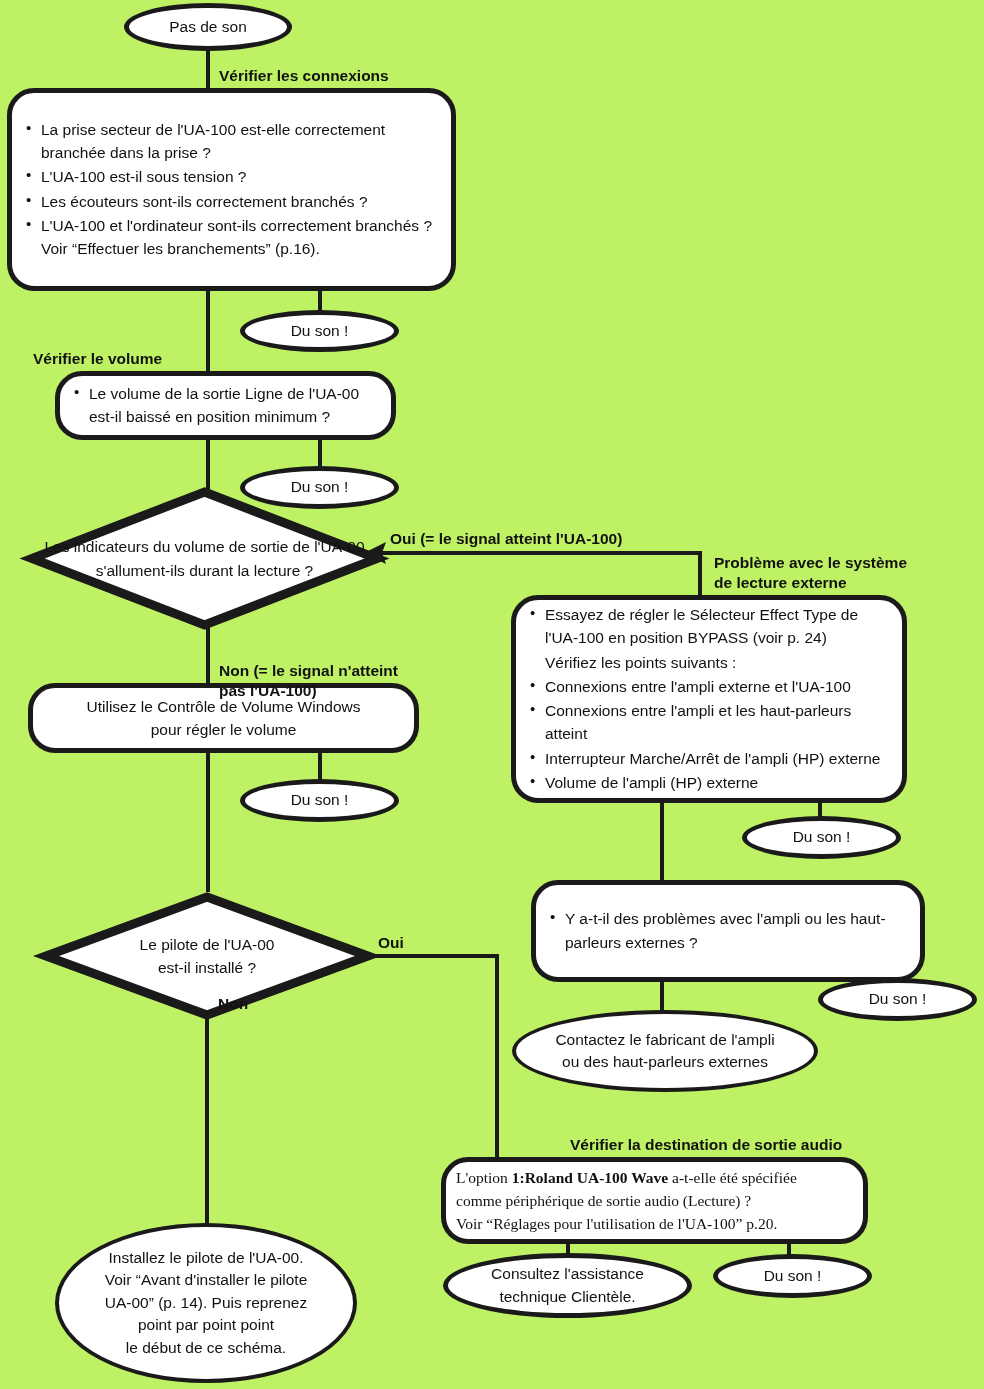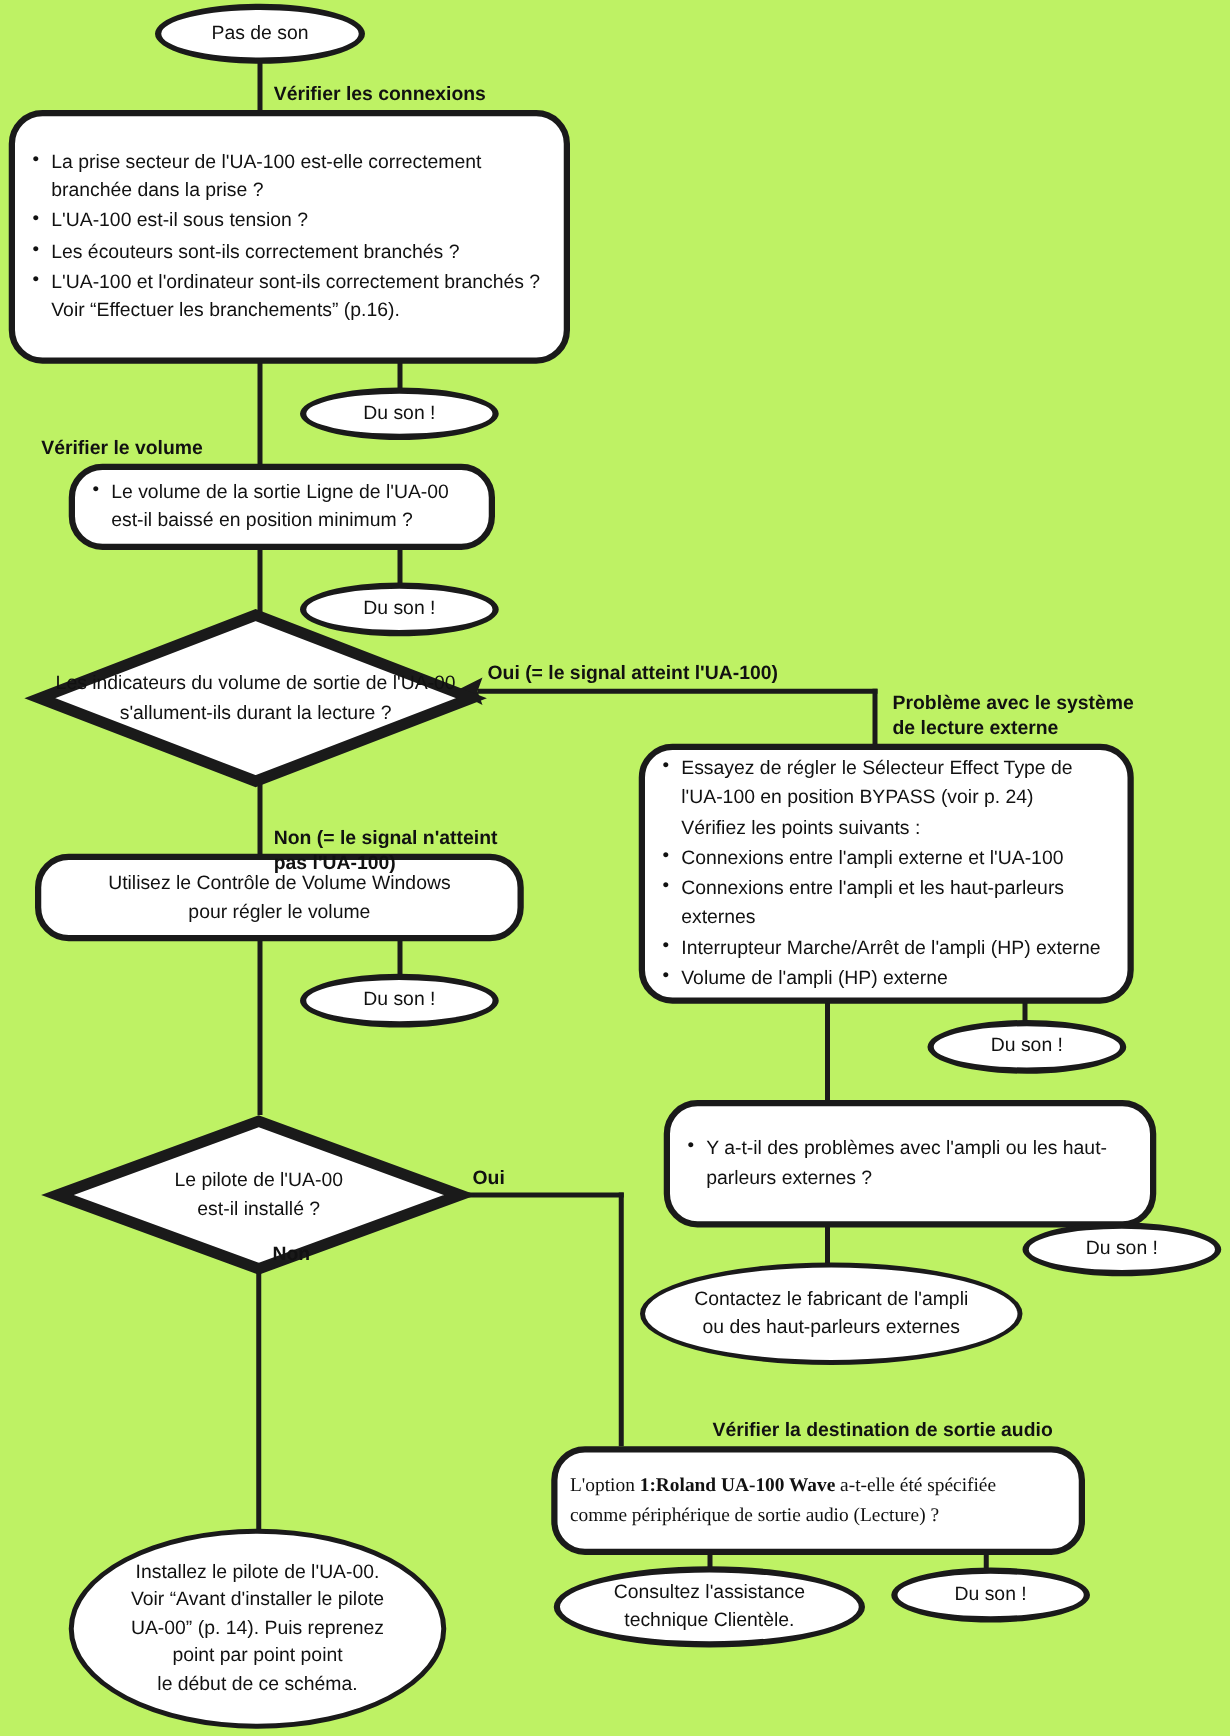--- a/index.html
+++ b/index.html
@@ -148,21 +148,21 @@
 
   <div class="caption" style="left:714px;top:553px;">Problème avec le système
 de lecture externe</div>
 
   <div class="node box" style="left:511px;top:595px;width:396px;height:208px;">
     <div class="inner">
       <ul class="bullets">
         <li>Essayez de régler le Sélecteur Effect Type de l'UA-100 en position BYPASS (voir p. 24)</li>
         <li class="plain">Vérifiez les points suivants :</li>
         <li>Connexions entre l'ampli externe et l'UA-100</li>
-        <li>Connexions entre l'ampli et les haut-parleurs externes</li>
+        <li>Connexions entre l'ampli et les haut-parleurs atteint</li>
         <li>Interrupteur Marche/Arrêt de l'ampli (HP) externe</li>
         <li>Volume de l'ampli (HP) externe</li>
       </ul>
     </div>
   </div>
 
   <div class="line vline" style="left:660px;top:801px;width:4px;height:81px;"></div>
 
   <div class="line vline" style="left:818px;top:801px;width:4px;height:20px;"></div>
 
@@ -224,20 +224,21 @@
   <div class="caption" style="left:218px;top:994px;">Non</div>
 
   <div class="caption" style="left:570px;top:1135px;">Vérifier la destination de sortie audio</div>
 
   <div class="node box" style="left:441px;top:1157px;width:427px;height:87px;font-family:Liberation Serif, serif;">
     <div class="inner">
       <div>
         <span>L'option </span><span class="b">1:Roland UA-100 Wave</span><span> a-t-elle été spécifiée</span>
       </div>
       <div>comme périphérique de sortie audio (Lecture) ?</div>
+      <div>Voir “Réglages pour l'utilisation de l'UA-100” p.20.</div>
     </div>
   </div>
 
   <div class="line vline" style="left:566px;top:1231px;width:4px;height:30px;"></div>
 
   <div class="line vline" style="left:787px;top:1231px;width:4px;height:30px;"></div>
 
   <div class="node ellipse" style="left:443px;top:1253px;width:249px;height:65px;">
     <div>
       <div>Consultez l'assistance</div>

